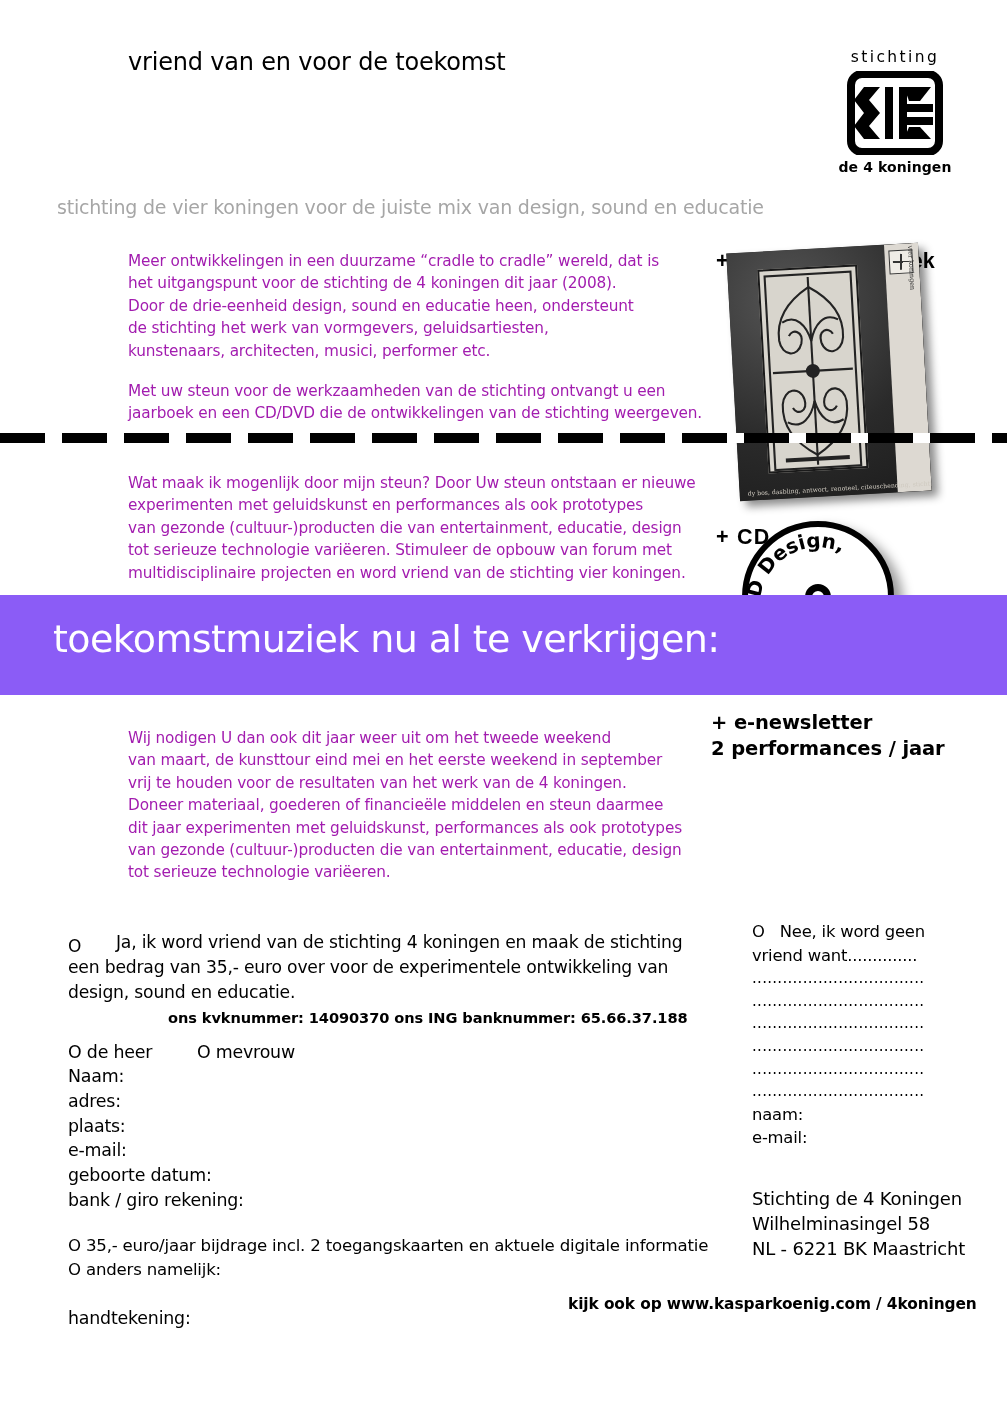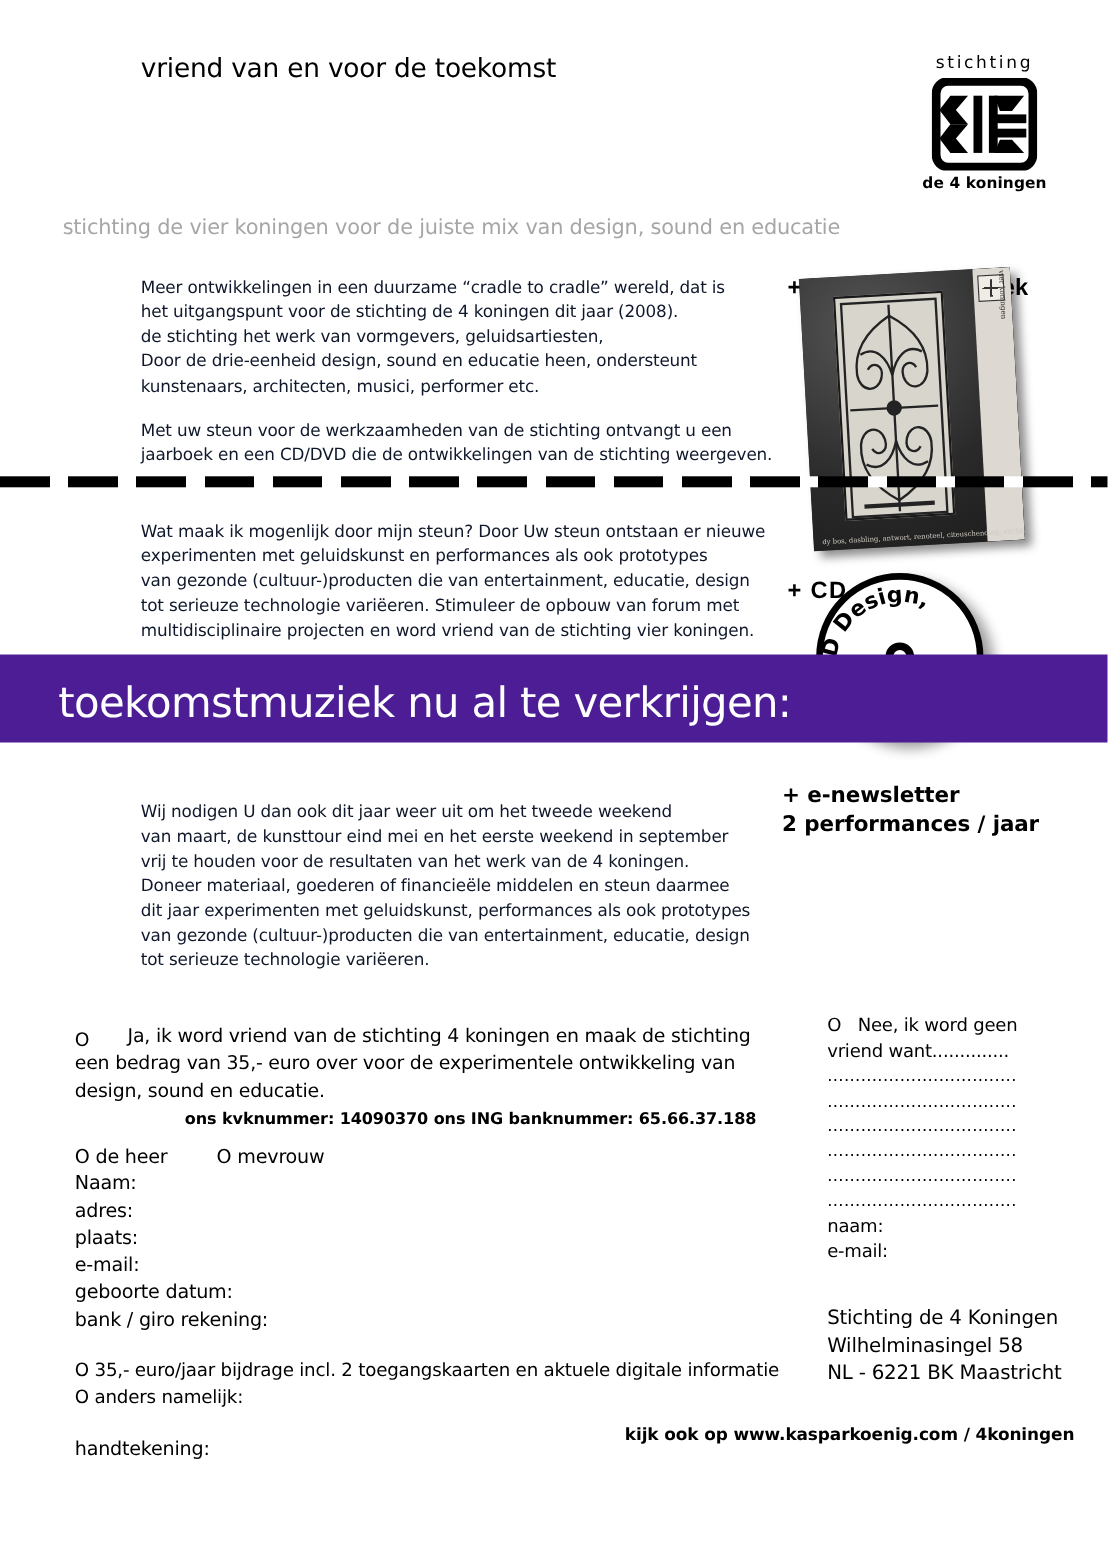--- a/index.html
+++ b/index.html
@@ -14,21 +14,21 @@
   .page { position:absolute; inset:0; }
 
   
   .abs { position:absolute; }
   .nowrap { white-space:nowrap; }
   .bodytext {
     font-family:"DejaVu Sans", sans-serif;
     font-size:15.3px;
     line-height:22.4px;
     letter-spacing:-0.15px;
-    color:#0f172a;
+    color:#a21caf;
   }
   .light-sub {
     font-family:"DejaVu Sans", sans-serif;
     font-size:19px;
     color:#a6a6a6;
     letter-spacing:-0.2px;
     margin-top:16px;
   }
 
   
@@ -158,22 +158,22 @@
 
   
   #cutline {
     left:0; top:433px; width:1007px; height:10px;
     background:repeating-linear-gradient(90deg,
        #000 0px, #000 45px, #fff 45px, #fff 62px);
   }
 
   
   #banner {
-    left:0; top:595px; width:1007px; height:80px;
-    background:#4c1d95;
+    left:0; top:595px; width:1007px; height:100px;
+    background:#8b5cf6;
   }
   #banner-title {
     position:absolute; left:53px; top:22px;
     font-family:"DejaVu Sans", sans-serif;
     font-size:38px;
     color:#ffffff;
     letter-spacing:-0.6px;
     white-space:nowrap;
   }
 
@@ -355,22 +355,22 @@
     <div id="cd-hole"></div>
   </div>
 
   <div class="abs" id="banner">
     <div id="banner-title">toekomstmuziek nu al te verkrijgen:</div>
   </div>
 
   <div class="abs bodytext" id="para1">
     <div>Meer ontwikkelingen in een duurzame “cradle to cradle” wereld, dat is</div>
     <div>het uitgangspunt voor de stichting de 4 koningen dit jaar (2008).</div>
+    <div>Door de drie-eenheid design, sound en educatie heen, ondersteunt</div>
     <div>de stichting het werk van vormgevers, geluidsartiesten,</div>
-    <div>Door de drie-eenheid design, sound en educatie heen, ondersteunt</div>
     <div>kunstenaars, architecten, musici, performer etc.</div>
   </div>
 
   <div class="abs bodytext" id="para2">
     <div>Met uw steun voor de werkzaamheden van de stichting ontvangt u een</div>
     <div>jaarboek en een CD/DVD die de ontwikkelingen van de stichting weergeven.</div>
   </div>
 
   <div class="abs bodytext" id="para3">
     <div>Wat maak ik mogenlijk door mijn steun? Door Uw steun ontstaan er nieuwe</div>

